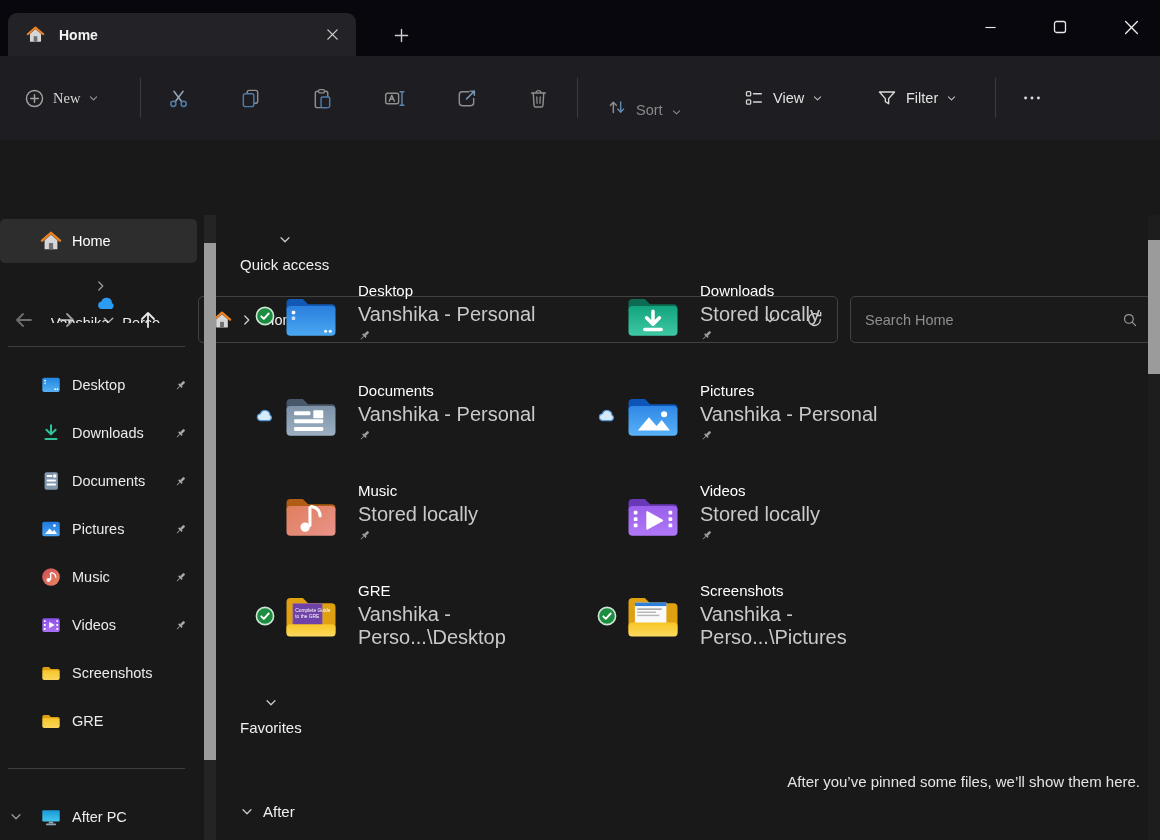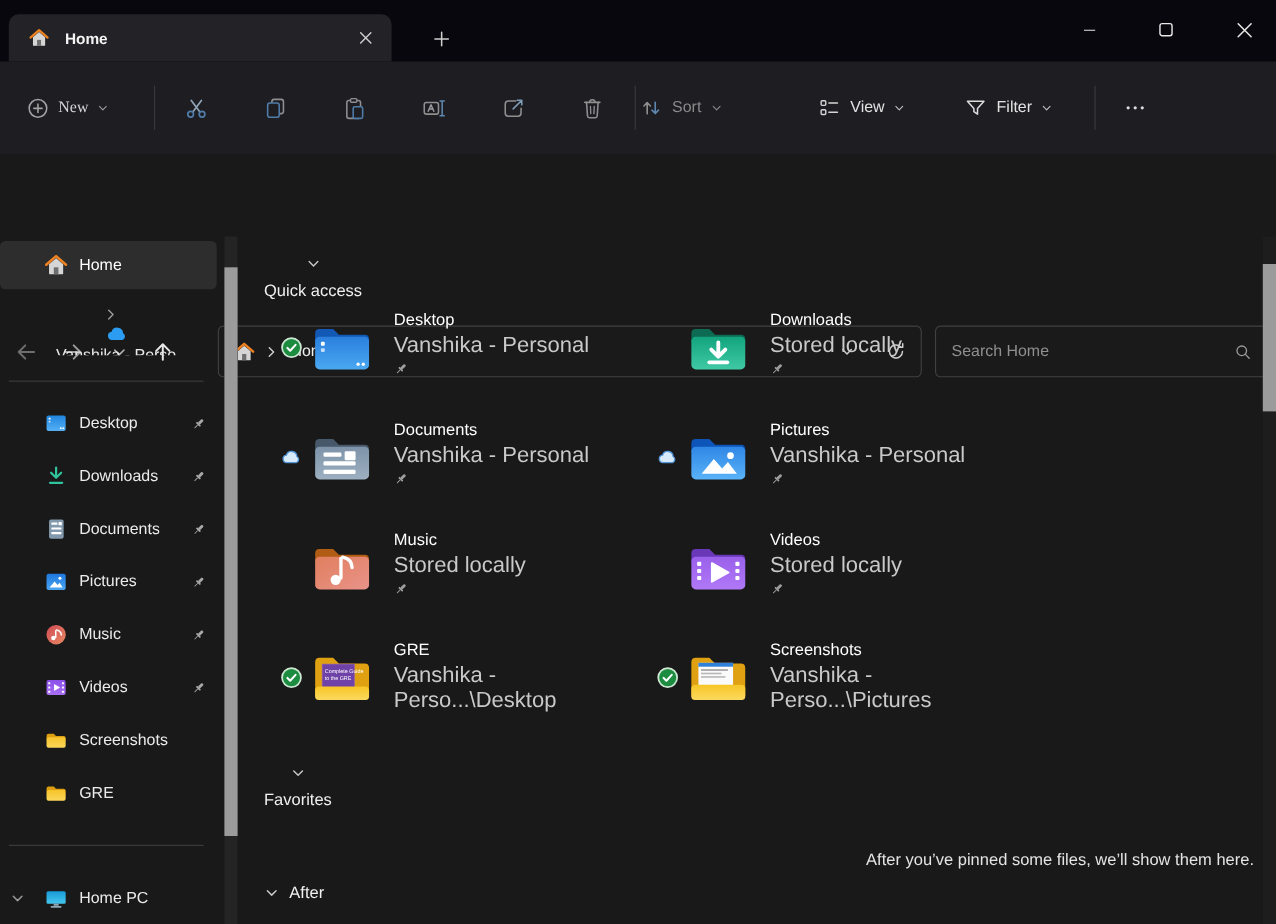--- a/index.html
+++ b/index.html
@@ -197,21 +197,21 @@
   <span class="tbtn" style="left:518px;">
     <svg width="23" height="23" viewBox="0 0 24 24">
       <path d="M4.8 6.3 h14.4" stroke="#8f8f8f" stroke-width="1.5" stroke-linecap="round"></path>
       <path d="M9.5 6 q0-2.2 2.5-2.2 t2.5 2.2" stroke="#8f8f8f" stroke-width="1.4" fill="none"></path>
       <path d="M6.5 6.3 l.9 13 q.1 1.6 1.7 1.6 h5.8 q1.6 0 1.7-1.6 l.9-13" stroke="#8f8f8f" stroke-width="1.5" fill="none" stroke-linecap="round" stroke-linejoin="round"></path>
       <path d="M10.2 10.2 l.3 6.8 M13.8 10.2 l-.3 6.8" stroke="#8f8f8f" stroke-width="1.3" stroke-linecap="round"></path>
     </svg>
   </span>
   <div class="tb-div" style="left:577px;"></div>
 
-  <div class="tgroup" style="left:571px;">
+  <div class="tgroup" style="left:596px;align-items:flex-end;">
     <svg width="22" height="22" viewBox="0 0 24 24">
       <path d="M8 18 V7 M4.8 10.2 L8 6.8 l3.2 3.4" stroke="#8f8f8f" stroke-width="1.6" fill="none" stroke-linecap="round" stroke-linejoin="round"></path>
       <path d="M16 6.5 v11 M12.8 14.3 L16 17.7 l3.2-3.4" stroke="#5d87ae" stroke-width="1.6" fill="none" stroke-linecap="round" stroke-linejoin="round"></path>
     </svg>
     <span class="tlabel dim">Sort</span>
     <svg width="11" height="11" viewBox="0 0 16 16" style="color:#8a8a8a">
         <use href="#sym-chev-down"></use>
       </svg>
   </div>
   <div class="tgroup" style="left:733px;">
@@ -476,21 +476,21 @@
       <defs>
           <linearGradient id="sgPC" x1="0" y1="0" x2="0" y2="1">
             <stop offset="0" stop-color="#1899d6"></stop>
             <stop offset="1" stop-color="#45c6ee"></stop>
           </linearGradient>
         </defs>
       <rect x="2.5" y="4.5" width="19" height="12.5" rx="1.5" fill="url(#sgPC)"></rect>
       <rect x="9.5" y="17" width="5" height="2" fill="#8fa6b2"></rect>
       <rect x="6.5" y="19.2" width="11" height="1.7" rx=".8" fill="#8fa6b2"></rect>
     </svg>
-    <span class="s-label">Home PC</span>
+    <span class="s-label">After PC</span>
   </div>
 
   <div class="sb-track">
     <div class="sb-thumb" style="top:28px;height:517px;"></div>
   </div>
 </div>
 
 <div id="main">
 
   <div class="sec-head" style="left:12px;top:18px;flex-direction:column;">

